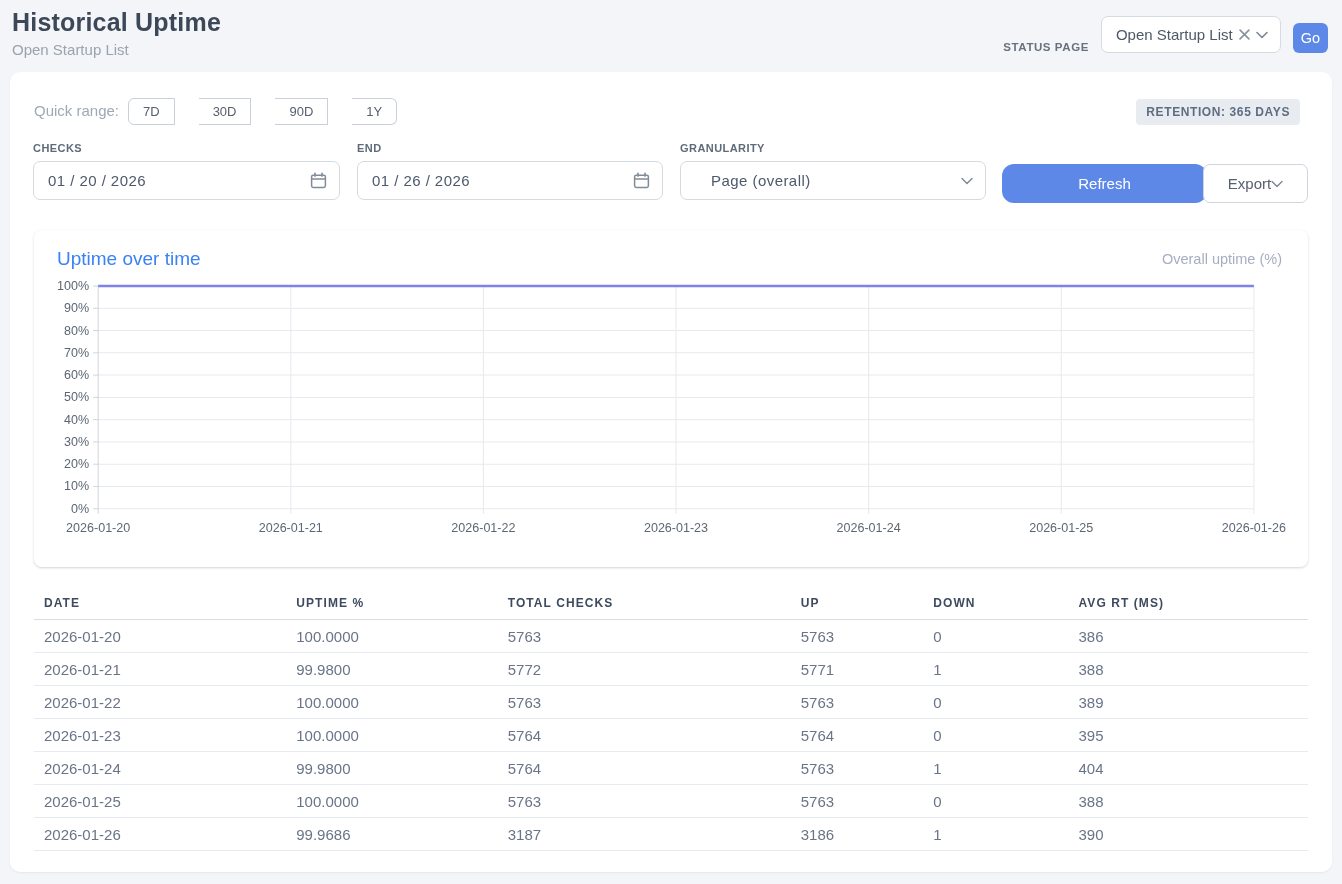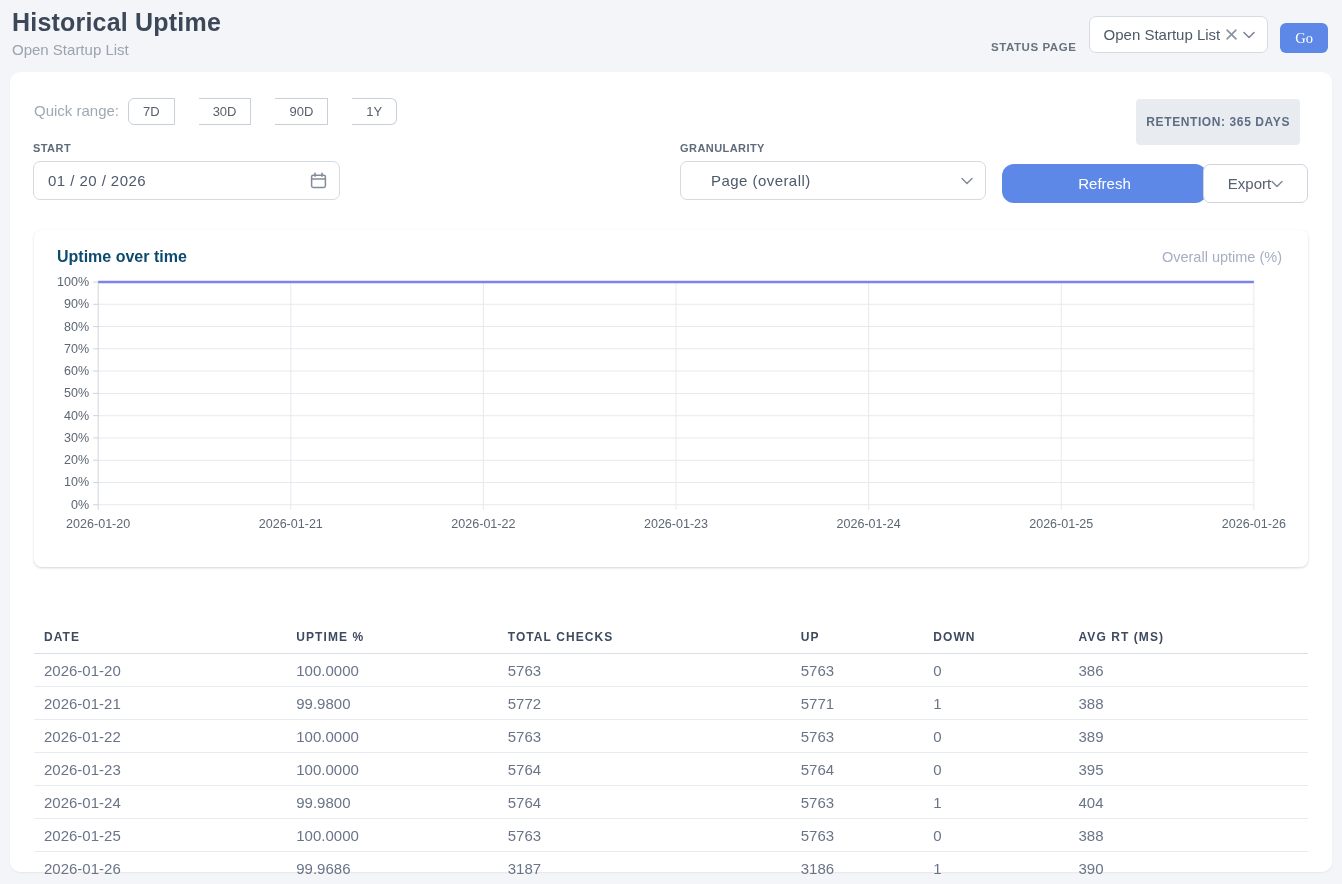--- a/index.html
+++ b/index.html
@@ -20,22 +20,22 @@
   .statuspage-select {
     display:flex; align-items:center; gap:6px;
     background:#fff; border:1px solid #d6dbe2; border-radius:7px;
     height:37px; padding:0 12px 0 14px; min-width:162px; cursor:pointer;
   }
   .statuspage-select .val { font-size:15px; color:#4e5968; }
   .icon-x { width:11px; height:11px; color:#8b93a0; cursor:pointer; flex:0 0 auto; }
   .icon-chev { width:12px; height:8px; color:#7e8795; flex:0 0 auto; }
   .go-btn {
     background:#5d88e8; color:#fff; border:none; border-radius:6px;
-    font-size:14.5px; height:30px; padding:0 15px; cursor:pointer;
-    font-family:Liberation Serif, serif;
+    font-size:14.5px; height:30px; padding:0 8px; cursor:pointer;
+    font-family:Liberation Sans, sans-serif;
   }
   
   .panel {
     position:absolute; left:10px; top:72px; width:1322px; height:800px;
     background:#fff; border-radius:10px;
     box-shadow:0 1px 2px rgba(16,24,40,.06);
   }
   
   .quick-label { position:absolute; left:24px; top:30px; font-size:15px; color:#9fa8b5; }
   .seg-group { position:absolute; left:118px; top:26px; display:flex;gap:24px; }
@@ -43,21 +43,21 @@
     background:#fff; border:1px solid #c9d0d9; border-left-width:0;
     font-size:13px; color:#57606f; padding:0 14px; height:27px; cursor:pointer;
     font-family:inherit;
   }
   .seg-btn:first-child { border-left-width:1px; border-radius:6px 0 0 6px; }
   .seg-btn:last-child { border-radius:0 6px 6px 0; }
   .retention-badge {
     position:absolute; right:32px; top:27px;
     background:#e8ecf1; color:#5d6d83; border-radius:4px;
     font-size:12px; font-weight:700; letter-spacing:.05em;
-    padding:16px 10px;
+    padding:6px 10px;
   }
   
   .field { position:absolute; top:70px; }
   .field-label { font-size:11px; font-weight:600; letter-spacing:.04em; color:#5f6a7a; display:block; margin-bottom:7px; }
   .input-box {
     display:flex; align-items:center; justify-content:space-between;
     background:#fff; border:1px solid #d5dae1; border-radius:7px;
     height:39px; padding:0 12px 0 14px; cursor:text;gap:28px;
   }
   .input-box .val { font-size:15px; color:#4d596c; letter-spacing:.03em; }
@@ -77,27 +77,27 @@
     font-size:15px; color:#57606f; cursor:pointer; font-family:inherit;
     display:flex; align-items:center; justify-content:center; 
   }
   
   .chart-card {
     position:absolute; left:24px; top:158px; width:1274px; height:337px;
     background:#fff; border-radius:8px;
     box-shadow:0 1px 3px rgba(16,24,40,.12), 0 1px 2px rgba(16,24,40,.06);
   }
   .chart-head { display:flex; justify-content:space-between; align-items:center; padding:18px 26px 8px 23px; }
-  .chart-title { font-size:16px; font-weight:700; color:#0c4a6e; }
+  .chart-title { font-size:19px; font-weight:400; color:#3b82f6; }
   .chart-legend { font-size:14.5px; color:#a6aec2; }
   .chart-mount { margin:0 22px; }
   .chart-mount svg { display:block; width:100%; height:auto; }
   
   .uptime-table-wrap { position:absolute; left:24px; top:518px; width:1274px; }
-  table.uptime { width:100%; border-collapse:collapse; table-layout:fixed;margin-top:34px; }
+  table.uptime { width:100%; border-collapse:collapse; table-layout:fixed; }
   table.uptime th {
     text-align:left; font-size:12px; font-weight:700; letter-spacing:.09em;
     color:#3e4a5f; padding:6px 10px 9px 10px; border-bottom:1px solid #d9dee4;
   }
   table.uptime td {
     font-size:15px; color:#6a7488; padding:0 10px; height:33px;
     border-bottom:1px solid #e7eaee;
   }
   col.c0{width:19.8%} col.c1{width:16.6%} col.c2{width:23.0%}
   col.c3{width:10.4%} col.c4{width:11.4%} col.c5{width:18.8%}
@@ -129,32 +129,44 @@
   <span class="quick-label">Quick range:</span>
   <div class="seg-group">
     <button class="seg-btn">7D</button>
     <button class="seg-btn">30D</button>
     <button class="seg-btn">90D</button>
     <button class="seg-btn">1Y</button>
   </div>
   <span class="retention-badge">RETENTION: 365 DAYS</span>
 
   <div class="field f-start">
-    <span class="field-label">START</span>
+    <span class="field-label">CHECKS</span>
     <div class="input-box">
       <span class="val">01 / 20 / 2026</span>
       <svg class="icon-cal" viewBox="0 0 17 17">
           <rect x="1.6" y="3.2" width="13.8" height="12.2" rx="1.6" fill="none" stroke="currentColor" stroke-width="1.5"></rect>
           <line x1="5" y1="1.2" x2="5" y2="4.2" stroke="currentColor" stroke-width="1.5" stroke-linecap="round"></line>
           <line x1="12" y1="1.2" x2="12" y2="4.2" stroke="currentColor" stroke-width="1.5" stroke-linecap="round"></line>
           <line x1="1.6" y1="7" x2="15.4" y2="7" stroke="currentColor" stroke-width="1.5"></line>
         </svg>
     </div>
   </div>
 
+  <div class="field f-end">
+    <span class="field-label">END</span>
+    <div class="input-box">
+      <span class="val">01 / 26 / 2026</span>
+      <svg class="icon-cal" viewBox="0 0 17 17">
+          <rect x="1.6" y="3.2" width="13.8" height="12.2" rx="1.6" fill="none" stroke="currentColor" stroke-width="1.5"></rect>
+          <line x1="5" y1="1.2" x2="5" y2="4.2" stroke="currentColor" stroke-width="1.5" stroke-linecap="round"></line>
+          <line x1="12" y1="1.2" x2="12" y2="4.2" stroke="currentColor" stroke-width="1.5" stroke-linecap="round"></line>
+          <line x1="1.6" y1="7" x2="15.4" y2="7" stroke="currentColor" stroke-width="1.5"></line>
+        </svg>
+    </div>
+  </div>
 
   <div class="field f-gran">
     <span class="field-label">GRANULARITY</span>
     <div class="input-box select-box">
       <span class="val">Page (overall)</span>
       <svg class="icon-chev" viewBox="0 0 12 8">
           <polyline points="1,1.5 6,6.5 11,1.5" fill="none" stroke="currentColor" stroke-width="1.4" stroke-linecap="round" stroke-linejoin="round"></polyline>
         </svg>
     </div>
   </div>

